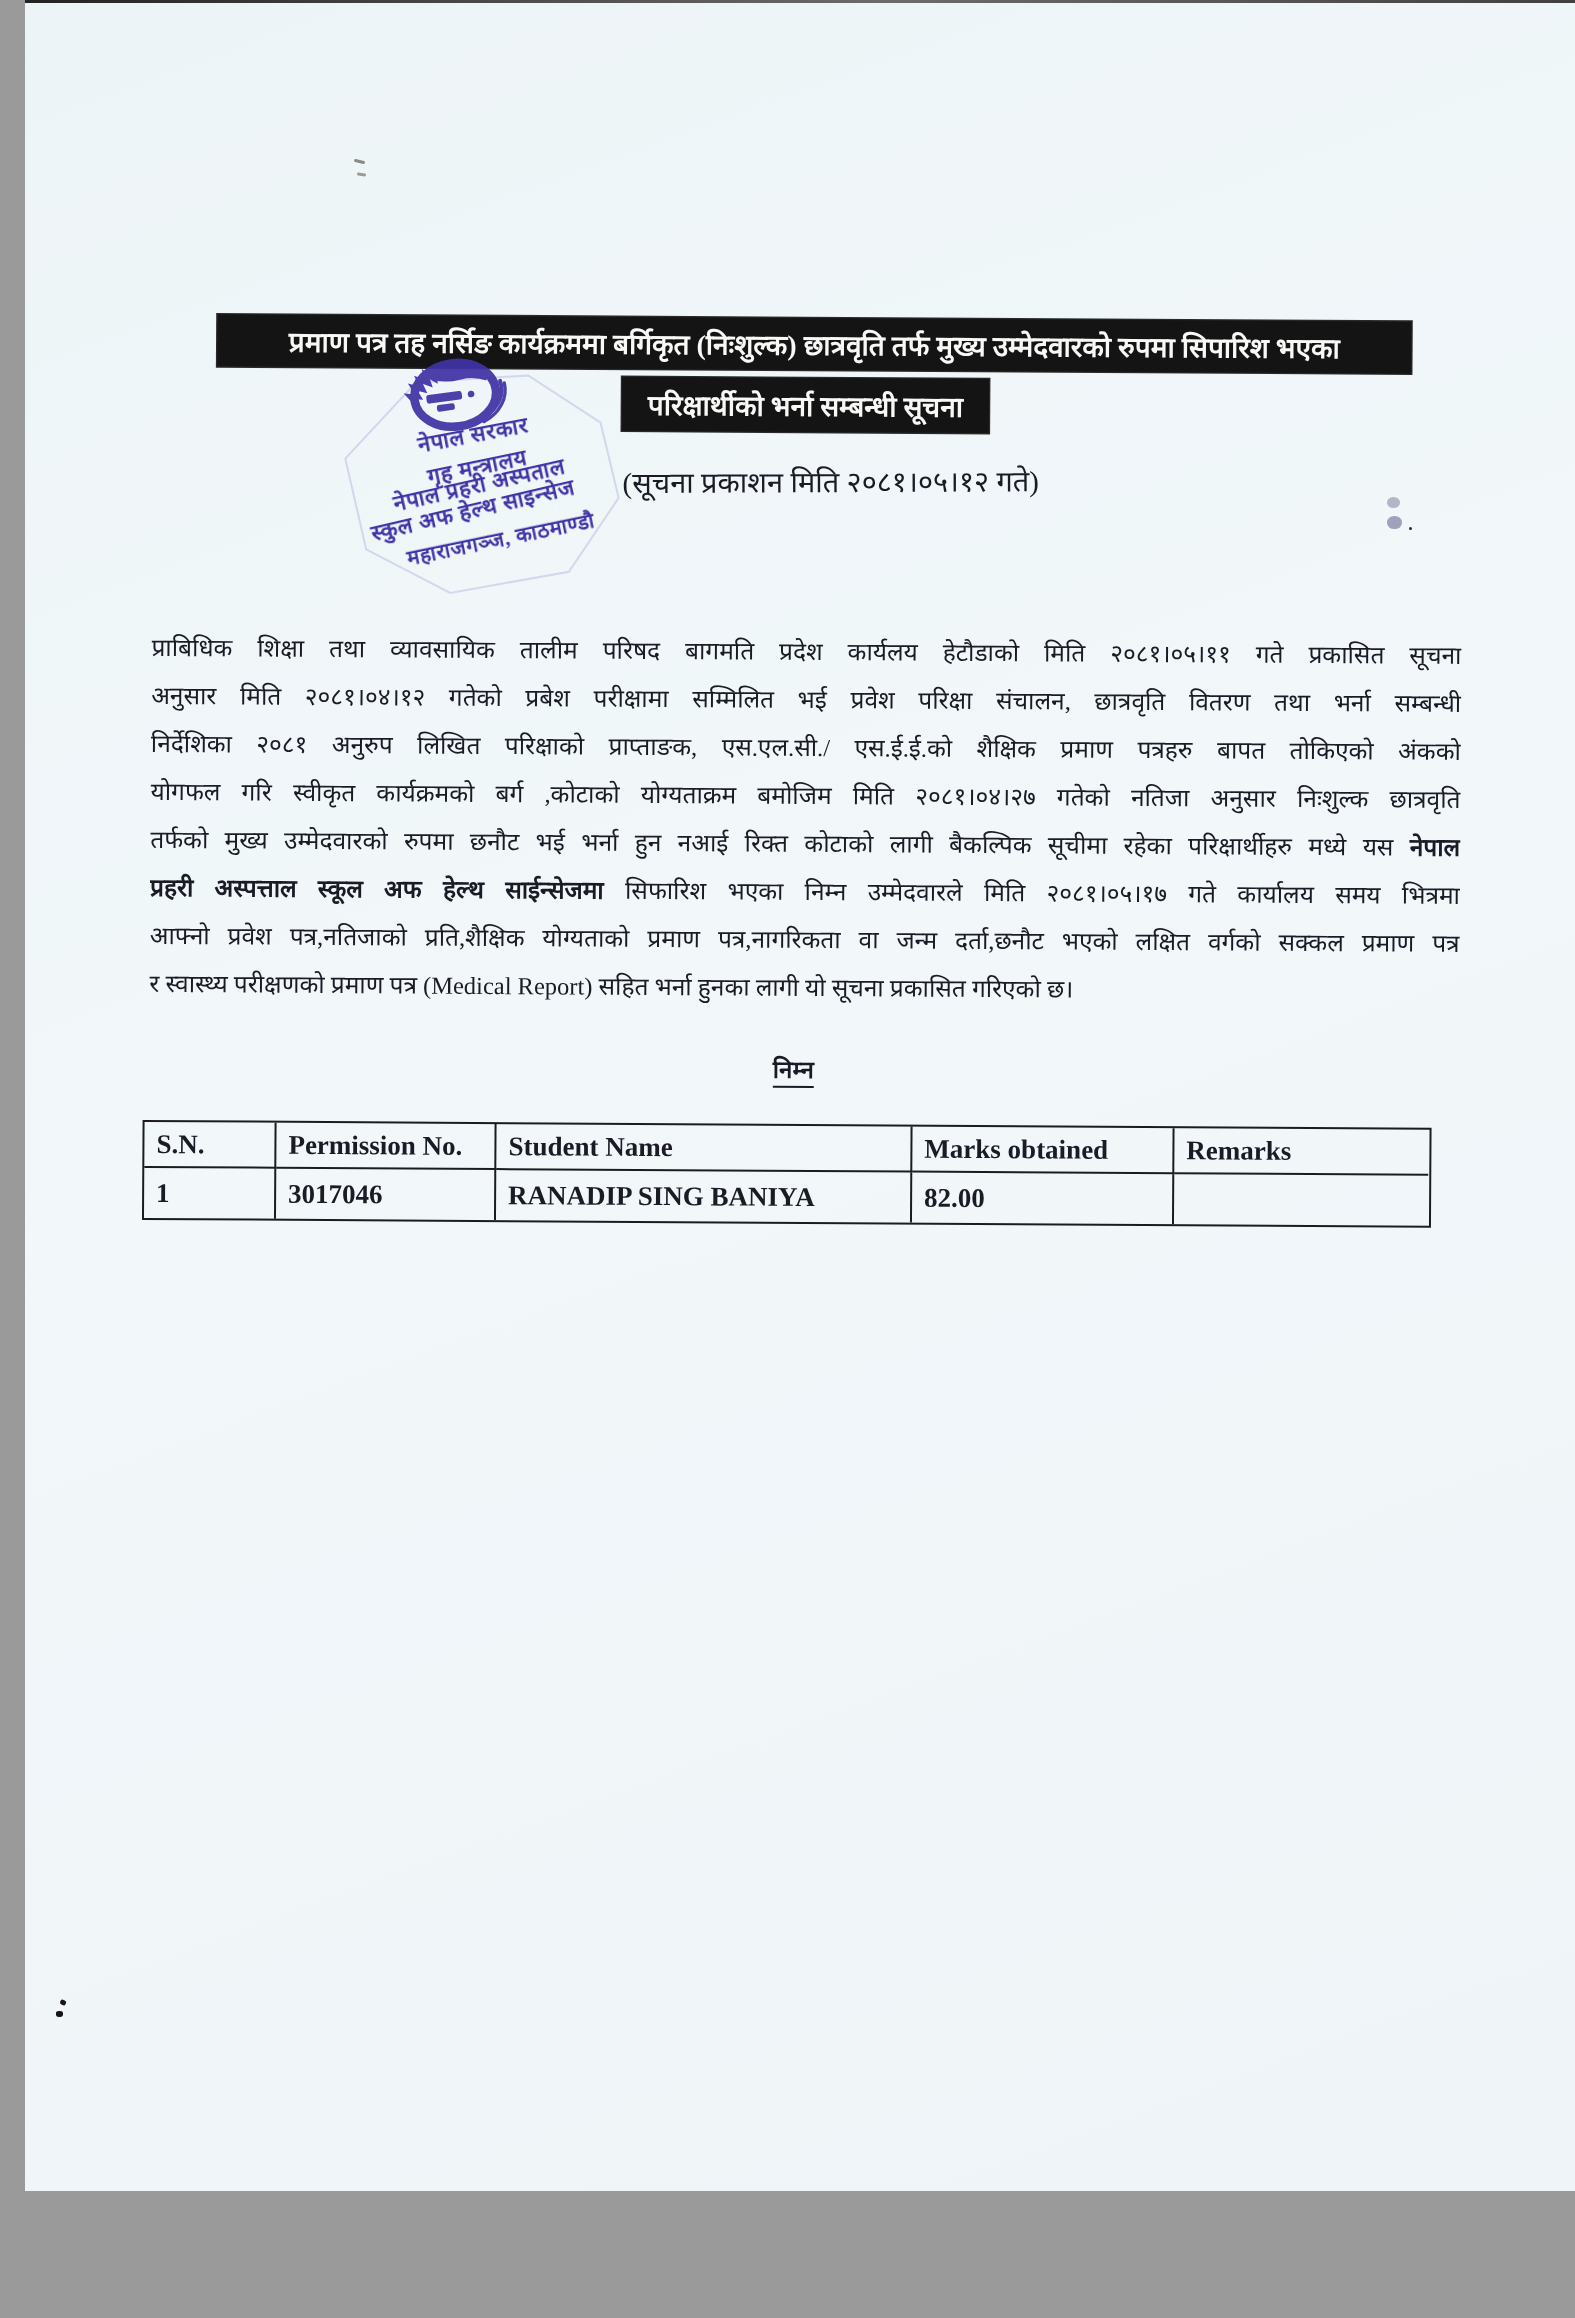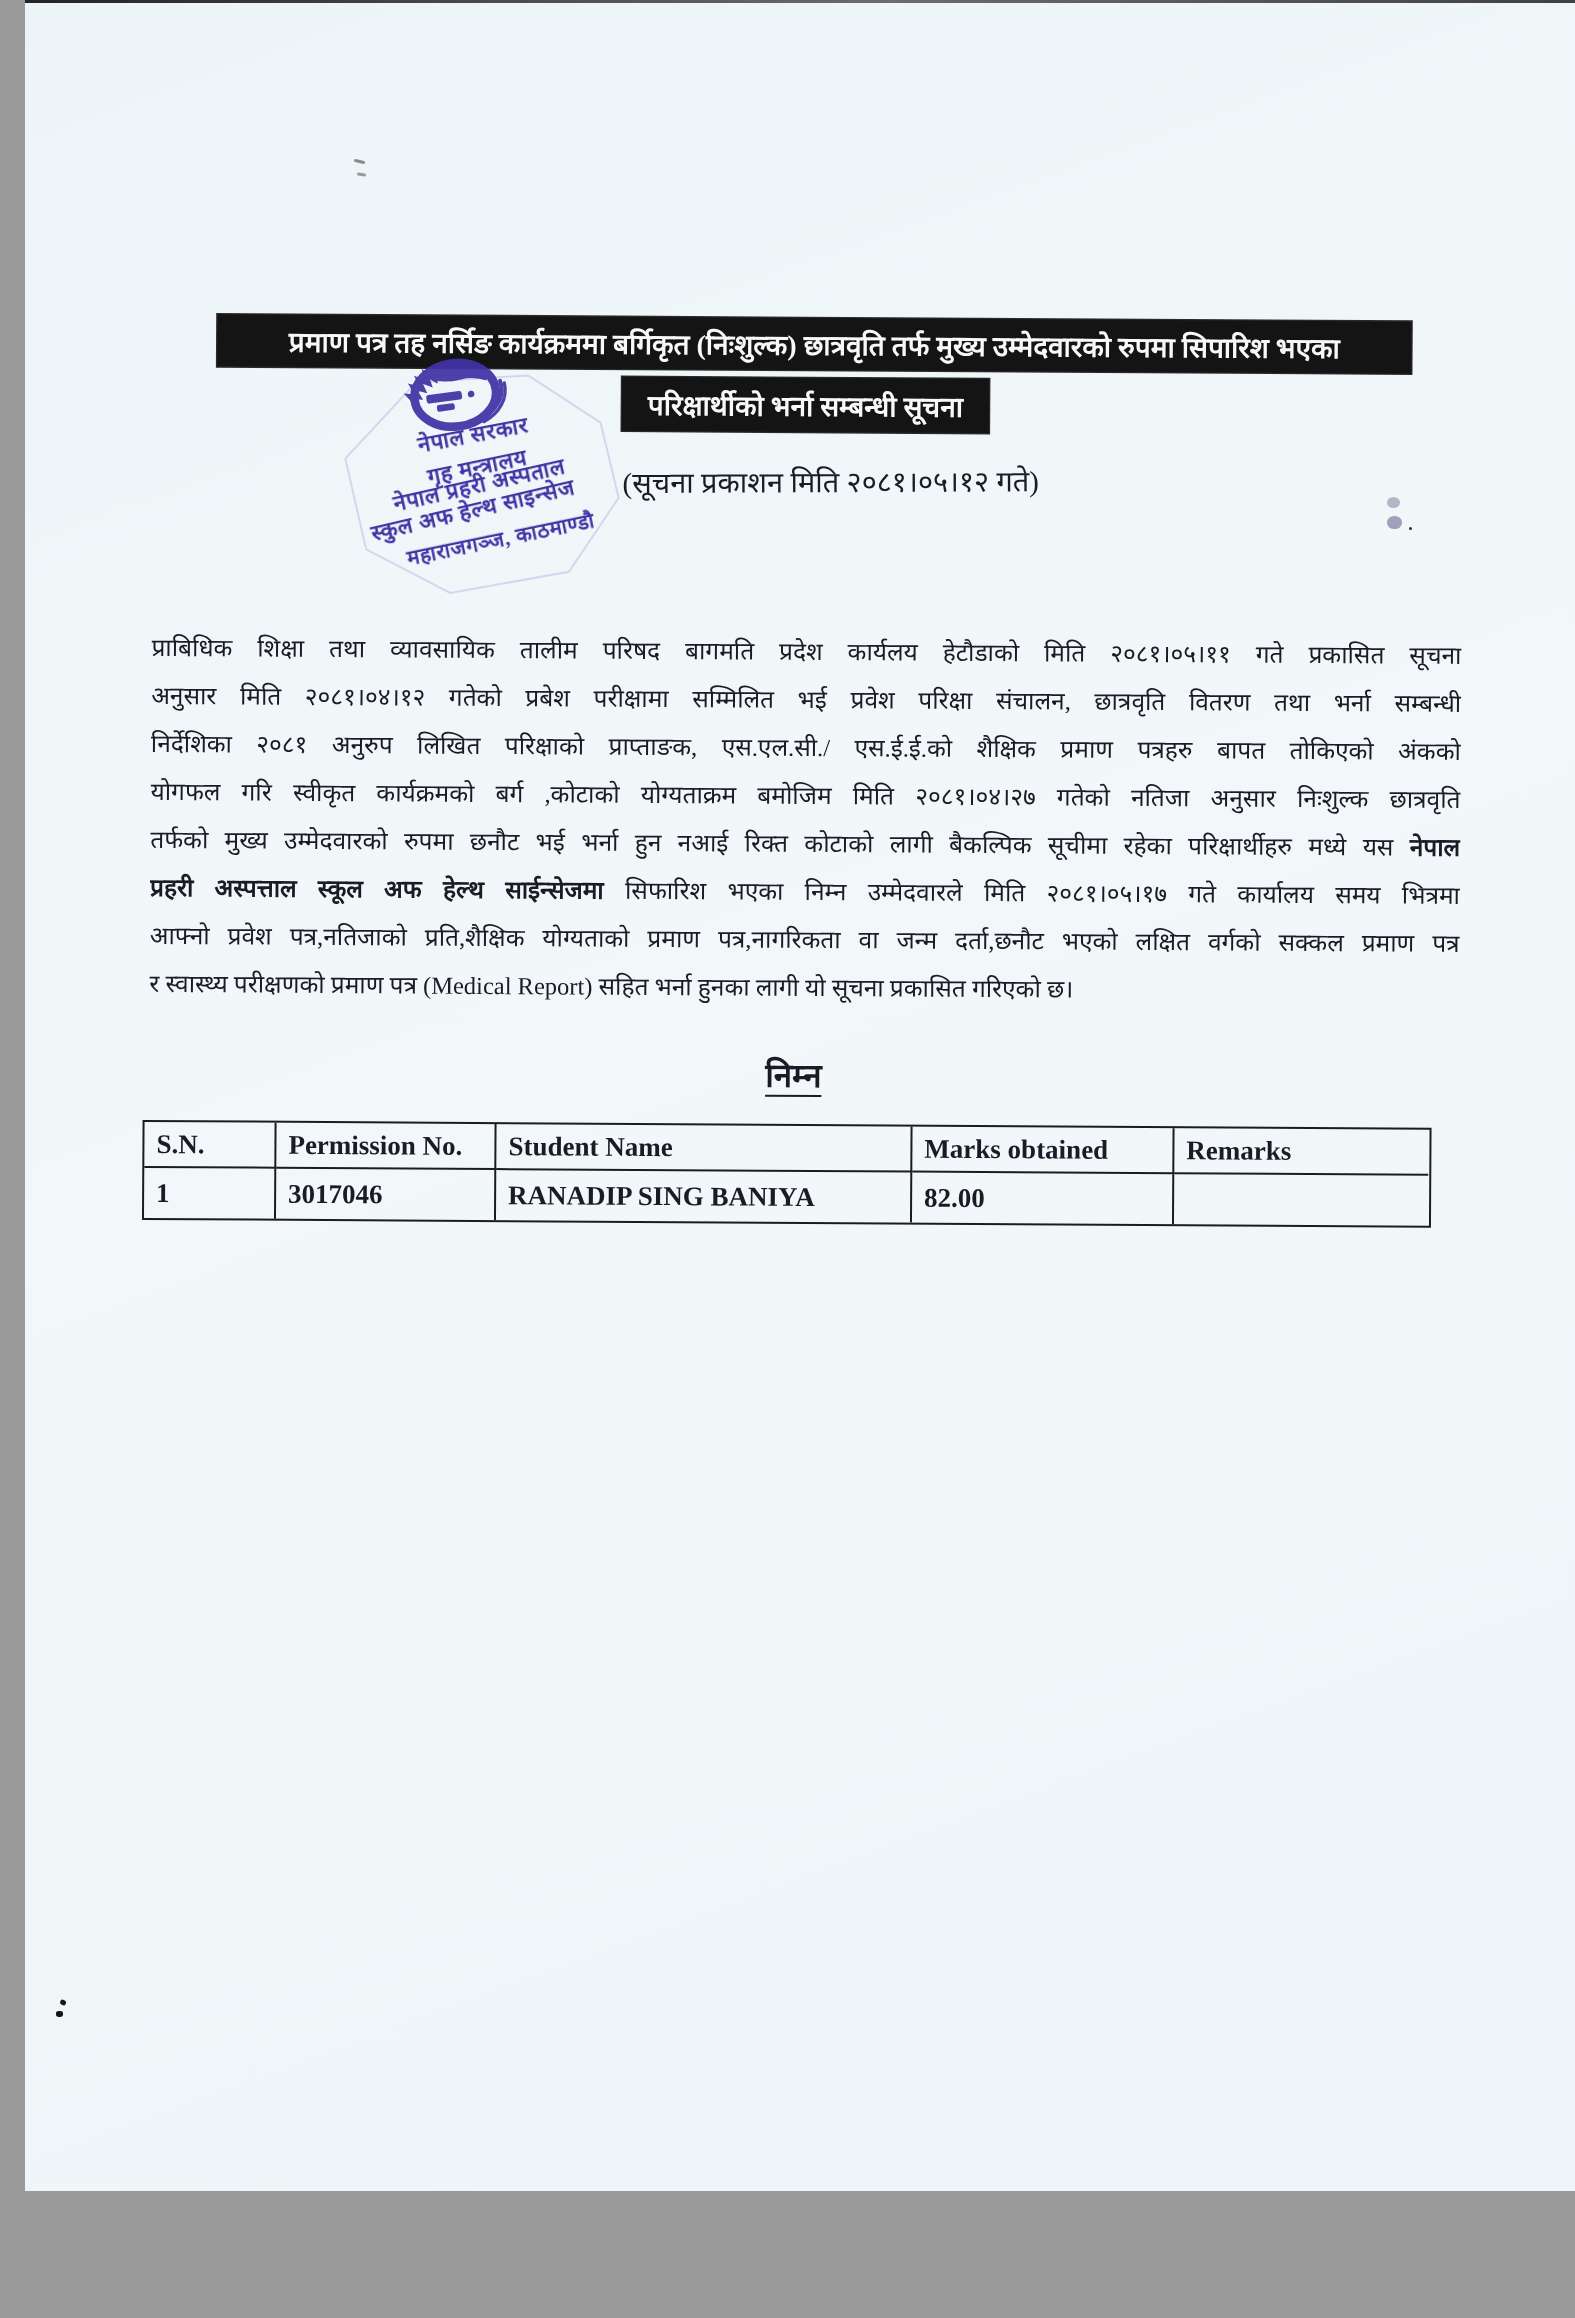--- a/index.html
+++ b/index.html
@@ -30,21 +30,21 @@
   #stamp-octagon{position:absolute;left:314px;top:373px;width:284px;height:225px;}
   
   #publish-date{position:absolute;left:596px;top:461px;font-size:29px;transform:rotate(-0.6deg);}
   
   #notice-paragraph{position:absolute;left:126px;top:628px;width:1310px;font-size:24.5px;}
   .par-line{height:48px;line-height:48px;text-align:justify;text-align-last:justify;overflow:hidden;}
   .par-line.last{text-align-last:left;}
   .par-line span.b{font-weight:bold;}
   
   #list-label{position:absolute;left:693px;top:1052px;width:155px;text-align:center;
-    font-size:33px;font-weight:600;text-decoration:underline;
+    font-size:24px;font-weight:600;text-decoration:underline;
     text-underline-offset:8px;text-decoration-thickness:2px;}
   
   #admission-table{position:absolute;left:120px;top:1124px;width:1289px;
     display:grid;grid-template-columns:132px 220px 416px 262px 254px;
     border:2px solid #1c1c1c;box-sizing:border-box;background:transparent;}
   #admission-table .th,#admission-table .td{
     box-sizing:border-box;border-right:2px solid #1c1c1c;
     display:flex;align-items:center;padding-left:12px;
     font-weight:bold;font-size:27px;white-space:nowrap;overflow:hidden;}
   #admission-table .th{height:46px;border-bottom:2px solid #1c1c1c;}

